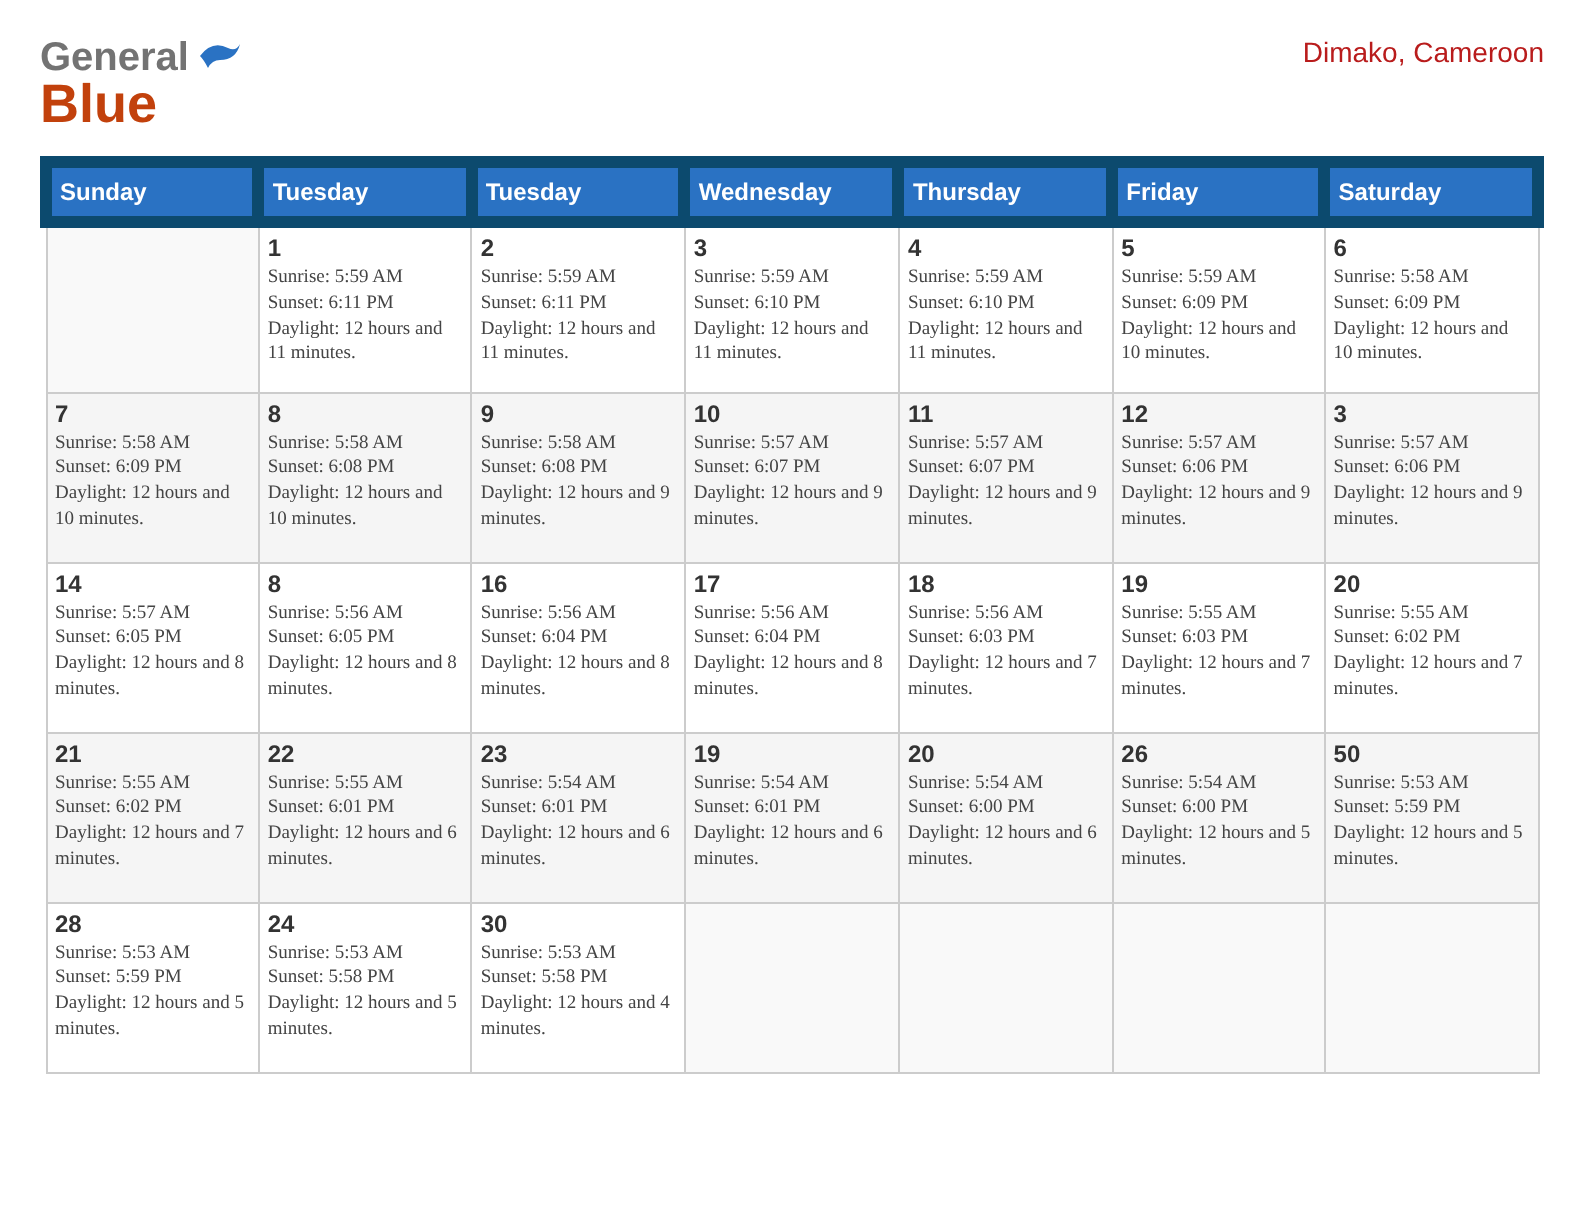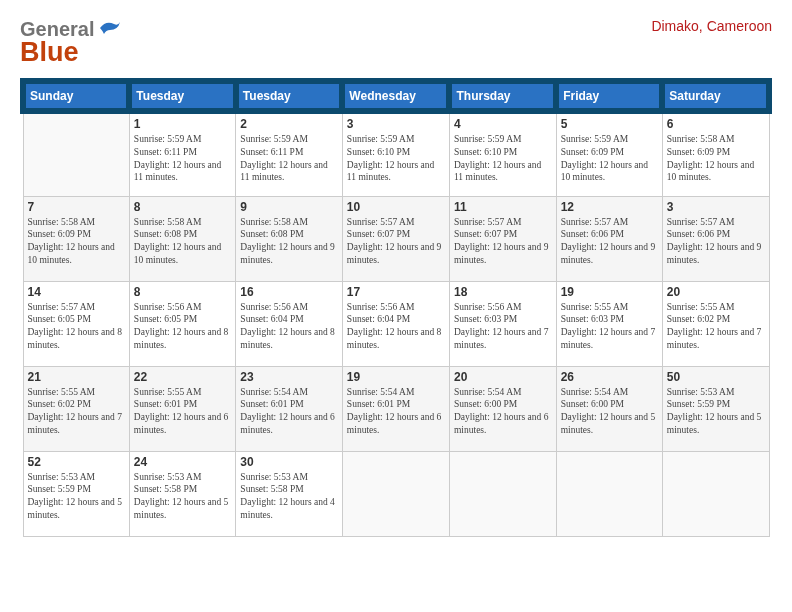--- a/index.html
+++ b/index.html
@@ -229,21 +229,21 @@
             <span class="cell-number">26</span>
             <div class="cell-info">Sunrise: 5:54 AM<br>Sunset: 6:00 PM<br>Daylight: 12 hours and 5 minutes.</div>
           </td>
           <td>
             <span class="cell-number">50</span>
             <div class="cell-info">Sunrise: 5:53 AM<br>Sunset: 5:59 PM<br>Daylight: 12 hours and 5 minutes.</div>
           </td>
         </tr>
         <tr>
           <td>
-            <span class="cell-number">52</span>
+            <span class="cell-number">28</span>
             <div class="cell-info">Sunrise: 5:53 AM<br>Sunset: 5:59 PM<br>Daylight: 12 hours and 5 minutes.</div>
           </td>
           <td>
             <span class="cell-number">24</span>
             <div class="cell-info">Sunrise: 5:53 AM<br>Sunset: 5:58 PM<br>Daylight: 12 hours and 5 minutes.</div>
           </td>
           <td>
             <span class="cell-number">30</span>
             <div class="cell-info">Sunrise: 5:53 AM<br>Sunset: 5:58 PM<br>Daylight: 12 hours and 4 minutes.</div>
           </td>

